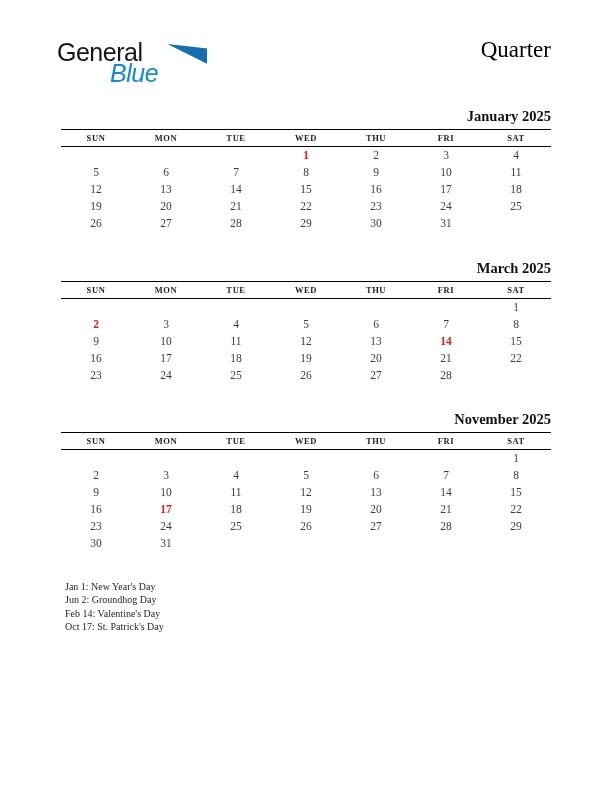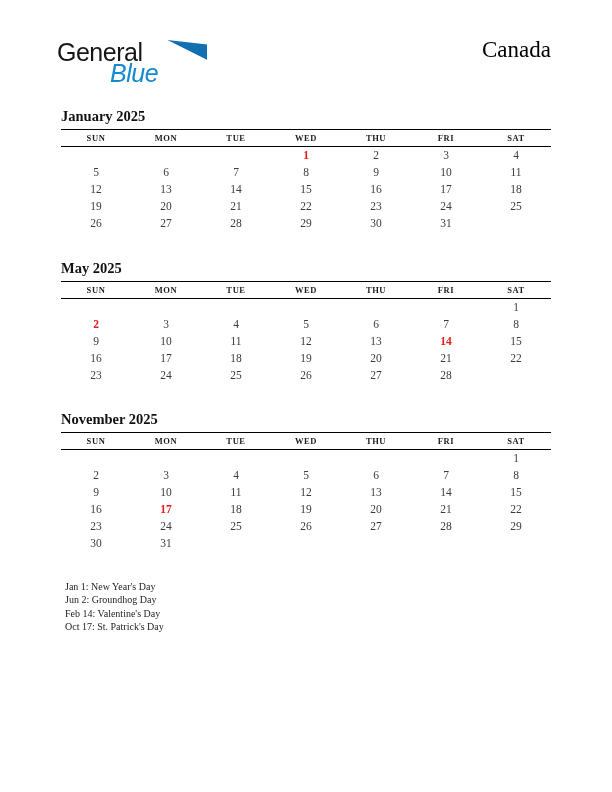--- a/index.html
+++ b/index.html
@@ -19,21 +19,21 @@
     display: flex;
     justify-content: space-between;
     align-items: flex-start;
     padding: 36px 61px 0 57px;
   }
   .logo {
     font-family: "Liberation Sans", sans-serif;
     line-height: 1;
     padding-top: 4px;
   }
-  .logo-row { display: flex; align-items: flex-start; gap: 24px; }
+  .logo-row { display: flex; align-items: flex-end; gap: 24px; }
   .logo-general {
     font-size: 25px;
     letter-spacing: -0.5px;
     color: #161616;
   }
   .logo-triangle {
     display: inline-block;
     width: 40px;
     height: 20px;
     margin-left: 1px;
@@ -53,21 +53,21 @@
     text-align: right;
     font-size: 23px;
     line-height: 1.22;
     color: #000000;
   }
 
   
   main { width: 490px; margin: 22px 0 0 61px; }
   .month { margin-bottom: 28px; }
   .month-title {
-    text-align: left;
+    text-align: right;
     font-size: 14.5px;
     font-weight: 600;
     color: #111111;
     margin-bottom: 4px;
   }
   table.month-table { width: 100%; border-collapse: collapse; table-layout: fixed; }
   thead tr {
     border-top: 1.2px solid #000000;
     border-bottom: 1.2px solid #000000;
   }
@@ -101,21 +101,21 @@
 <div class="page">
   <header>
     <div class="logo">
       <div class="logo-row">
         <span class="logo-general">General</span>
         <span class="logo-triangle"></span>
       </div>
       <div class="logo-blue">Blue</div>
     </div>
     <div class="title-block">
-      <div>Canada</div>
+      <div>Quarter</div>
     </div>
   </header>
 
   <main>
     <div id="months">
         <section class="month">
           <div class="month-title">January 2025</div>
           <table class="month-table">
             <thead>
               <tr>
@@ -171,21 +171,21 @@
                 <td class="day-cell">28</td>
                 <td class="day-cell">29</td>
                 <td class="day-cell">30</td>
                 <td class="day-cell">31</td>
                 <td class="day-cell"></td>
               </tr>
             </tbody>
           </table>
         </section>
         <section class="month">
-          <div class="month-title">May 2025</div>
+          <div class="month-title">March 2025</div>
           <table class="month-table">
             <thead>
               <tr>
                 <th class="day-header">SUN</th>
                 <th class="day-header">MON</th>
                 <th class="day-header">TUE</th>
                 <th class="day-header">WED</th>
                 <th class="day-header">THU</th>
                 <th class="day-header">FRI</th>
                 <th class="day-header">SAT</th>

